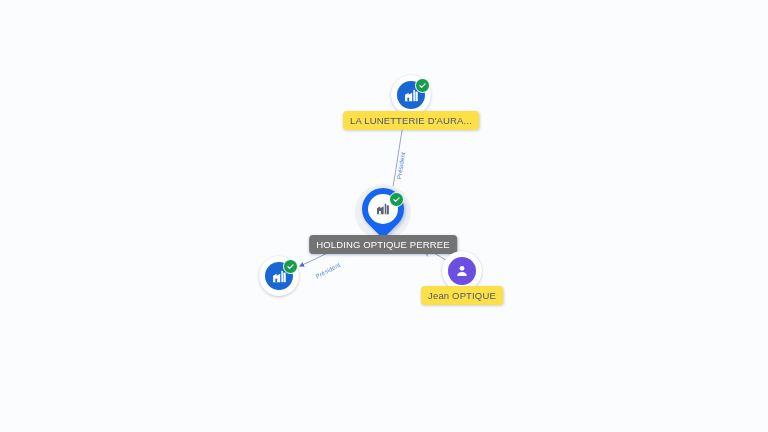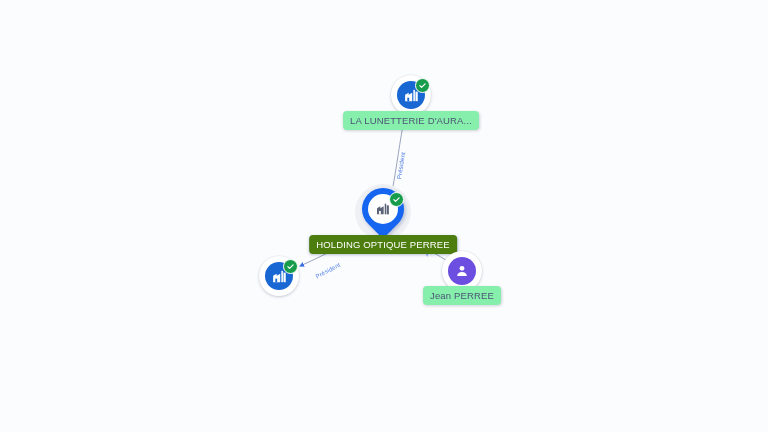--- a/index.html
+++ b/index.html
@@ -122,26 +122,26 @@
     transform: translateX(-50%);
     white-space: nowrap;
     box-sizing: border-box;
     font-size: 9.5px;
     letter-spacing: .15px;
     line-height: 13px;
     padding: 3px 7px 3px 7px;
     border-radius: 4px;
   }
   .label.plain {
-    background: #86efac;
+    background: #fde047;
     color: #4c5576;
     box-shadow: 0 1px 3px rgba(30,40,70,.20);
   }
   .label.active {
-    background: #4d7c0f;
+    background: #737373;
     color: #ffffff;
     font-weight: 400;
     box-shadow: 0 1px 3px rgba(20,50,120,.30);
   }
   .label.active::after {
     content: "";
     position: absolute;
     left: 50%;
     top: -4px;
     margin-left: -4px;
@@ -243,15 +243,15 @@
 
   <div class="node" style="left:462px; top:271px;">
     <div class="avatar-ring"></div>
     <div class="avatar-disc person">
       <svg width="16" height="16" viewBox="0 0 24 24" aria-hidden="true">
         <circle cx="12" cy="8" r="3.6" fill="#ffffff"></circle>
         <path d="M4.8 19.5c0-3.7 3.2-5.9 7.2-5.9s7.2 2.2 7.2 5.9z" fill="#ffffff"></path>
       </svg>
     </div>
   </div>
-  <div class="label plain" style="left:462px; top:286px;">Jean PERREE</div>
+  <div class="label plain" style="left:462px; top:286px;">Jean OPTIQUE</div>
 
 </div>
 
 </body></html>

